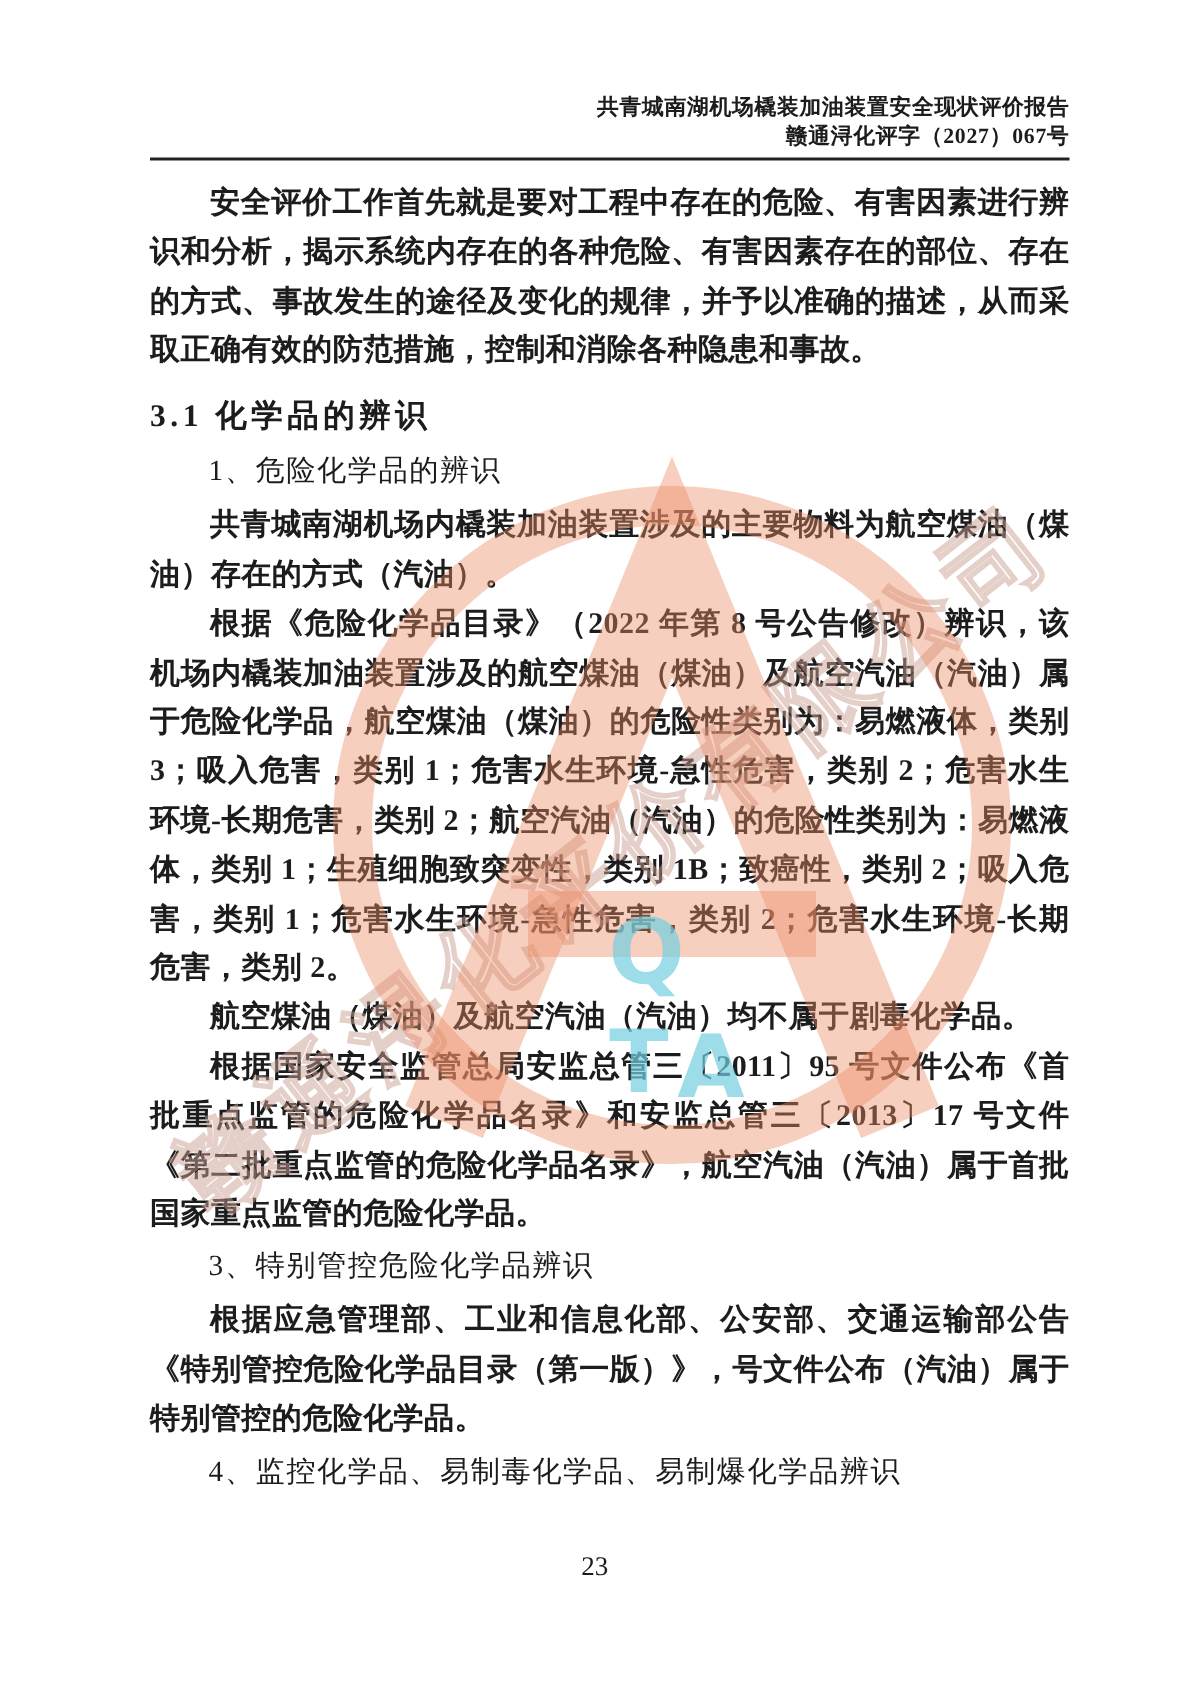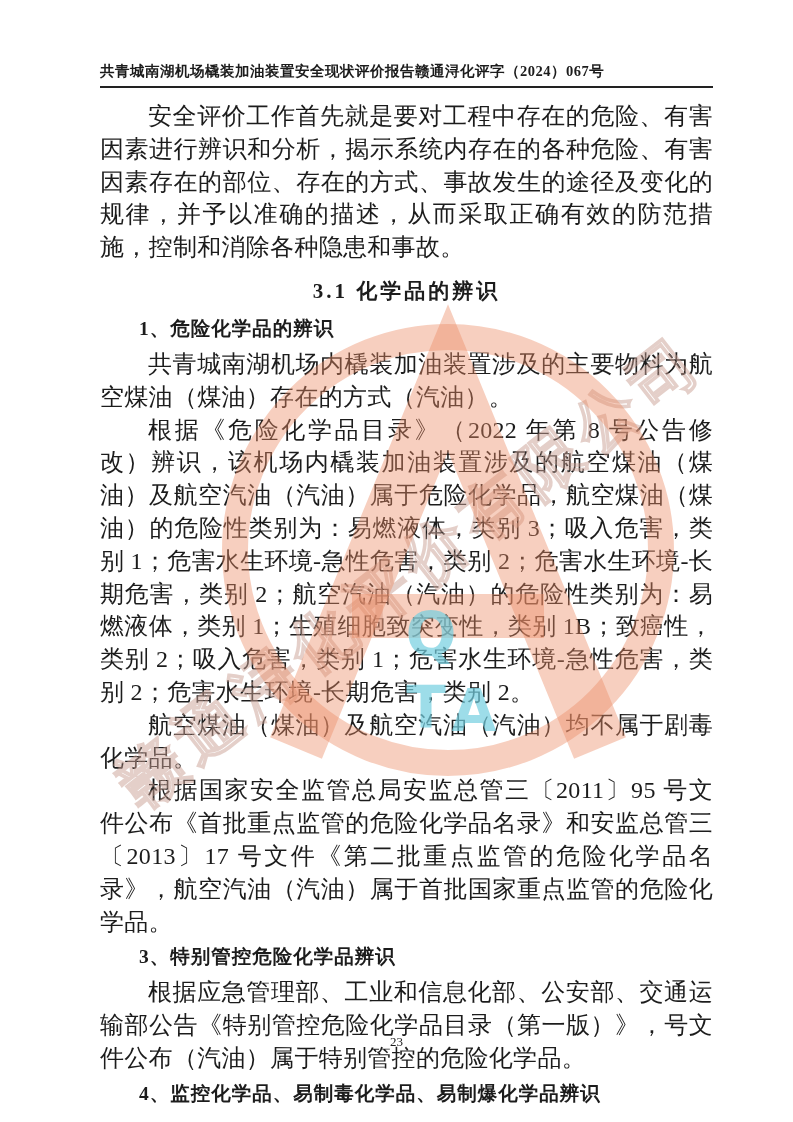--- a/index.html
+++ b/index.html
@@ -9,73 +9,73 @@
     margin:0 auto;
     background:#ffffff;
     overflow:hidden;
     box-sizing:border-box;
     padding:62px 80px 0 100px;
     font-family:"Liberation Serif","DejaVu Serif",serif;
     color:#1c1c1c;
   }
   
   .hdr{
-    display:flex;justify-content:flex-start;align-items:flex-end;
+    display:flex;justify-content:flex-end;align-items:flex-end;
     font-size:14.5px;font-weight:700;letter-spacing:0.5px;
-    position:relative;z-index:1;
+    position:relative;z-index:1;flex-direction:column;
   }
   .hdr-rule{
     border-bottom:2px solid #222;
     margin-top:5px;
     position:relative;z-index:1;
   }
   
   main{position:relative;z-index:1;margin-top:12px;}
   .body-para{
     margin:0;
-    font-size:24px;
+    font-size:20px;
     line-height:32.8px;
     text-align:justify;
     text-indent:2em;
     letter-spacing:0.3px;
+    font-weight:bold;
   }
   .sec-title{
     margin:10px 0 4px 0;
     font-size:21px;
     font-weight:700;
     letter-spacing:3px;
     line-height:34px;
-    text-align:center;
   }
   .sub-title{
     margin:2px 0 2px 0;
     font-size:19.5px;
-    font-weight:700;
+    font-weight:400;
     text-indent:2em;
     line-height:34px;
     letter-spacing:1px;
   }
   
   .footer{
     position:absolute;left:0;top:1034px;width:100%;
-    text-align:center;font-size:13px;z-index:1;
+    text-align:center;font-size:18px;z-index:1;
   }
   
   .wm-layer{
     position:absolute;inset:0;z-index:2;pointer-events:none;
   }
 </style>
 </head>
 <body>
 
 <div class="page">
 
   <header class="hdr">
     <span>共青城南湖机场橇装加油装置安全现状评价报告</span>
-    <span>赣通浔化评字（2024）067号</span>
+    <span>赣通浔化评字（2027）067号</span>
   </header>
   <div class="hdr-rule"></div>
 
   <main>
     <p class="body-para">安全评价工作首先就是要对工程中存在的危险、有害因素进行辨识和分析，揭示系统内存在的各种危险、有害因素存在的部位、存在的方式、事故发生的途径及变化的规律，并予以准确的描述，从而采取正确有效的防范措施，控制和消除各种隐患和事故。</p>
 
     <h2 class="sec-title">3.1 化学品的辨识</h2>
 
     <h3 class="sub-title">1、危险化学品的辨识</h3>
     <p class="body-para">共青城南湖机场内橇装加油装置涉及的主要物料为航空煤油（煤油）存在的方式（汽油）。</p>

